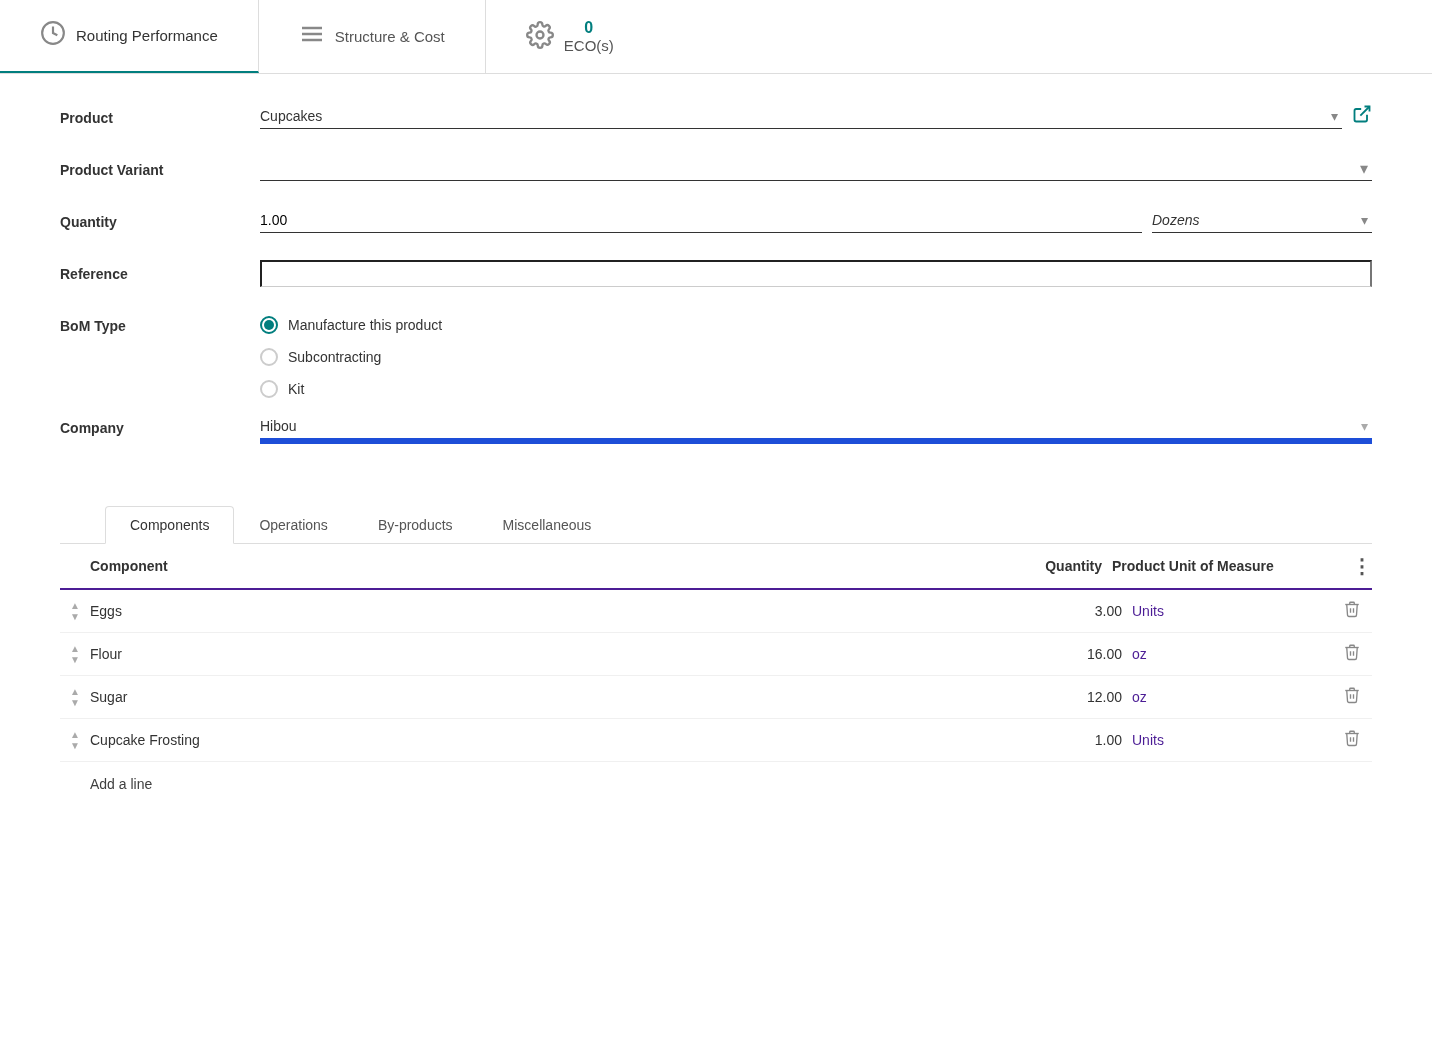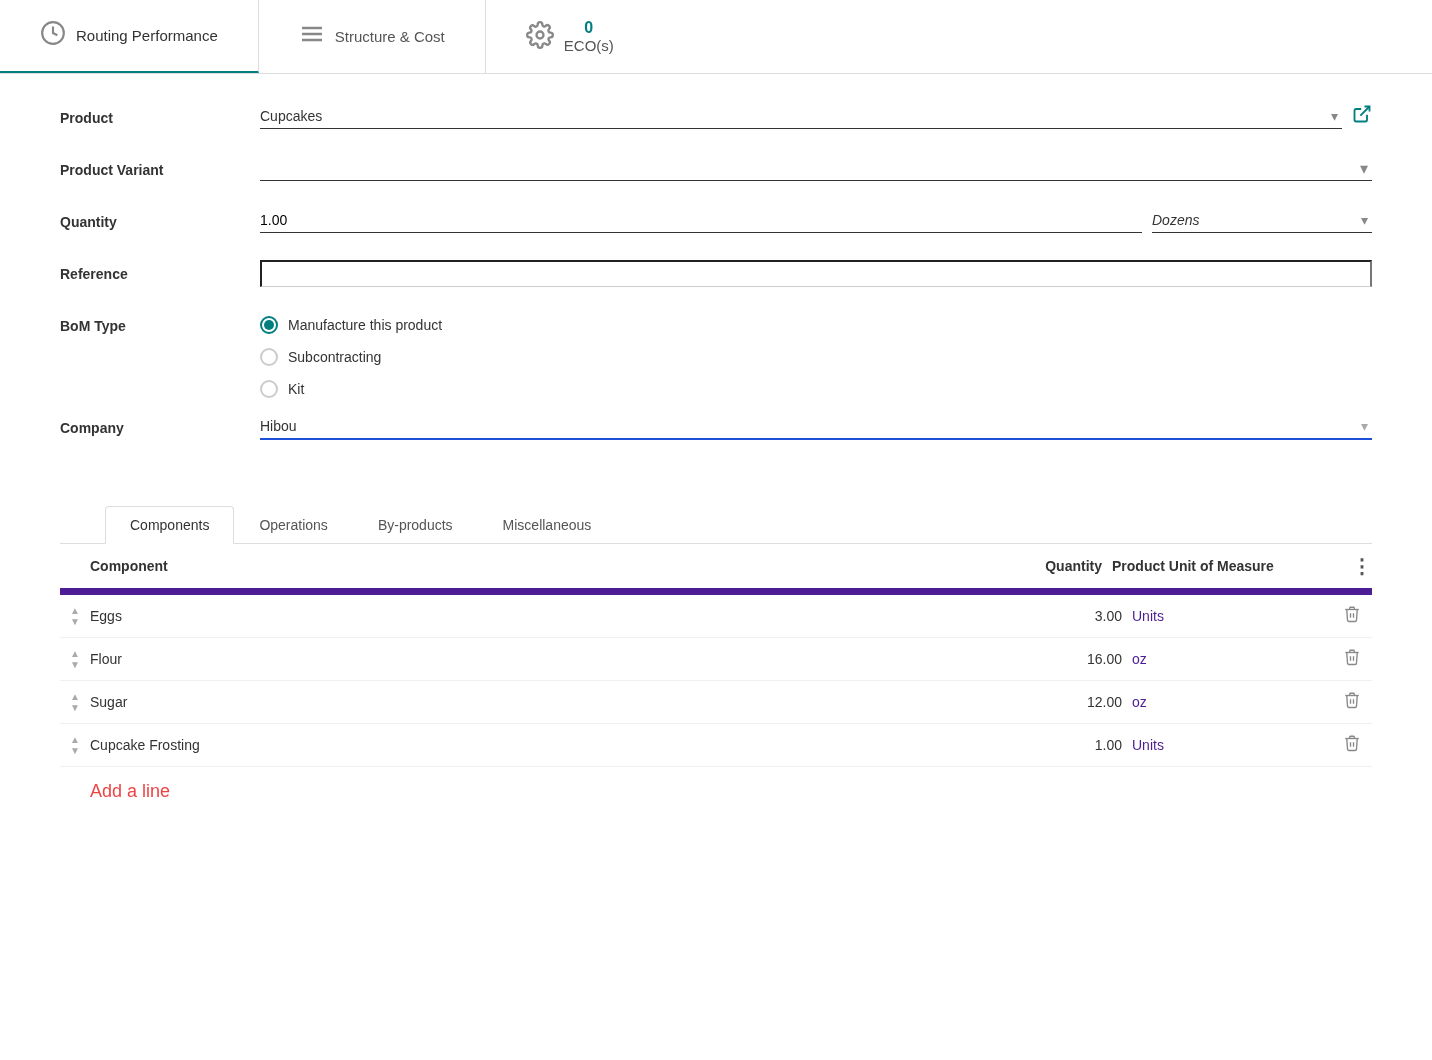--- a/index.html
+++ b/index.html
@@ -217,21 +217,21 @@
     .radio-circle.selected::after {
       content: '';
       width: 10px;
       height: 10px;
       border-radius: 50%;
       background: #017e7e;
     }
 
     
     .company-select-wrap {
-      border-bottom: 2px solid #1d4ed8;
+      border-bottom: 6px solid #1d4ed8;
       position: relative;
       display: flex;
       align-items: center;
       padding: 4px 0;
       width: 100%;
     }
     .company-select-wrap select {
       border: none;
       outline: none;
       font-size: 14px;
@@ -278,21 +278,21 @@
     }
 
     
     .table-section {
       padding: 0 60px;
     }
     .table-header {
       display: flex;
       align-items: center;
       padding: 10px 0;
-      border-bottom: 7px solid #4c1d95;
+      border-bottom: 2px solid #4c1d95;
       font-weight: bold;
       font-size: 14px;
       color: #333;
     }
     .col-drag { width: 30px; }
     .col-component { flex: 1; }
     .col-quantity { width: 120px; text-align: right; padding-right: 10px; }
     .col-uom { width: 200px; }
     .col-actions { width: 40px; text-align: center; }
 
@@ -318,22 +318,22 @@
       font-size: 10px;
       line-height: 1;
       color: #aaa;
     }
     .component-name { flex: 1; }
     .component-qty { width: 120px; text-align: right; padding-right: 10px; }
     .component-uom { width: 200px; color: #4c1d95; }
     .delete-icon { width: 40px; text-align: center; color: #888; cursor: pointer; font-size: 16px; }
 
     .add-line-btn {
-      color: #ef4444;
-      font-size: 18px;
+      color: #404040;
+      font-size: 14px;
       padding: 14px 0 14px 30px;
       cursor: pointer;
       background: none;
       border: none;
       text-align: center;
     }
 
     .three-dots {
       color: #555;
       font-size: 20px;

